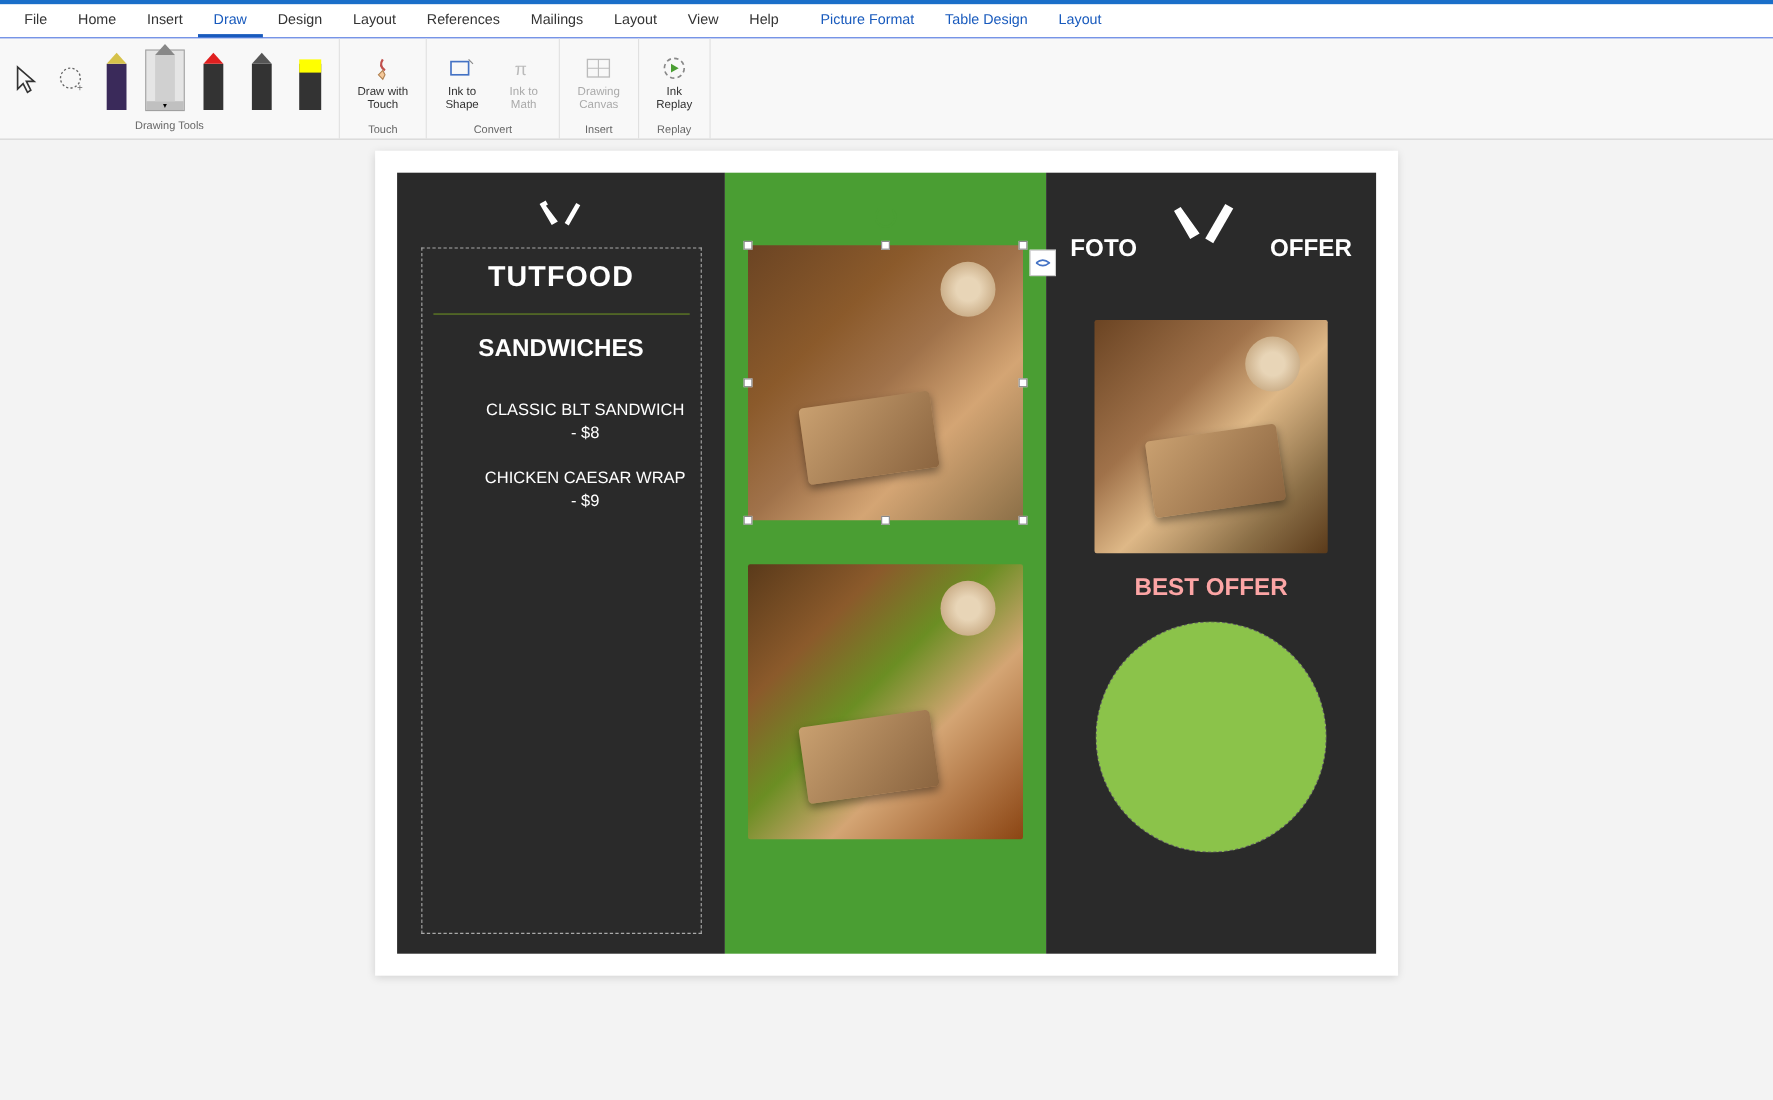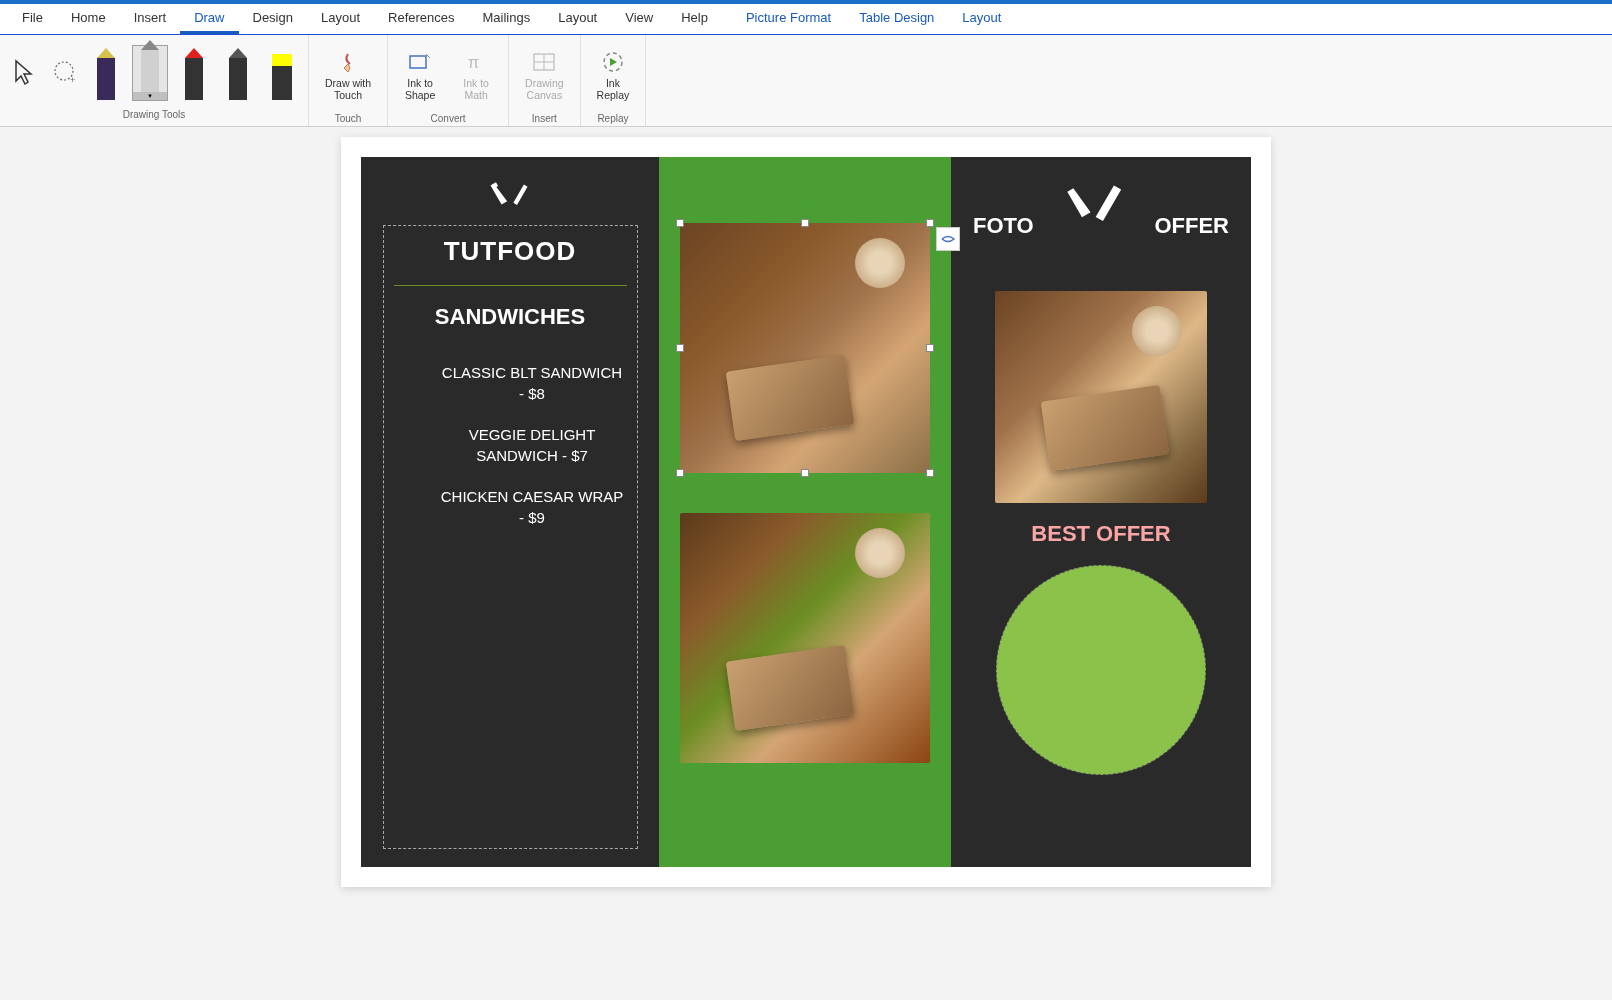--- a/index.html
+++ b/index.html
@@ -230,21 +230,20 @@
             <g fill="#fff">
               <path d="M10 6 L12 6 L14 22 L10 22 Z M10 6 L10 2 M12 6 L12 2 M14 6 L14 2" stroke="#fff" stroke-width="2" transform="rotate(-30 20 20)"></path>
               <path d="M26 4 L30 4 L30 24 L26 24 Z" transform="rotate(30 20 20)"></path>
             </g>
           </svg>
         <div class="menu-box">
           <div class="menu-title">TUTFOOD</div>
           <div class="menu-divider"></div>
           <div class="menu-section">SANDWICHES</div>
           <div class="menu-item">CLASSIC BLT SANDWICH - $8</div>
-          <div class="menu-item">VEGGIE DELIGHT SANDWICH - $7</div>
           <div class="menu-item">CHICKEN CAESAR WRAP - $9</div>
         </div>
       </div>
 
       <div class="panel-mid">
         <div class="selected-wrap" style="margin-top:48px;">
           <div class="rotate-handle"></div>
           <div class="layout-btn">
             <svg width="14" height="14">
                 <path d="M1 7 Q7 2 13 7 Q7 12 1 7" fill="none" stroke="#4472c4" stroke-width="1.5"></path>

